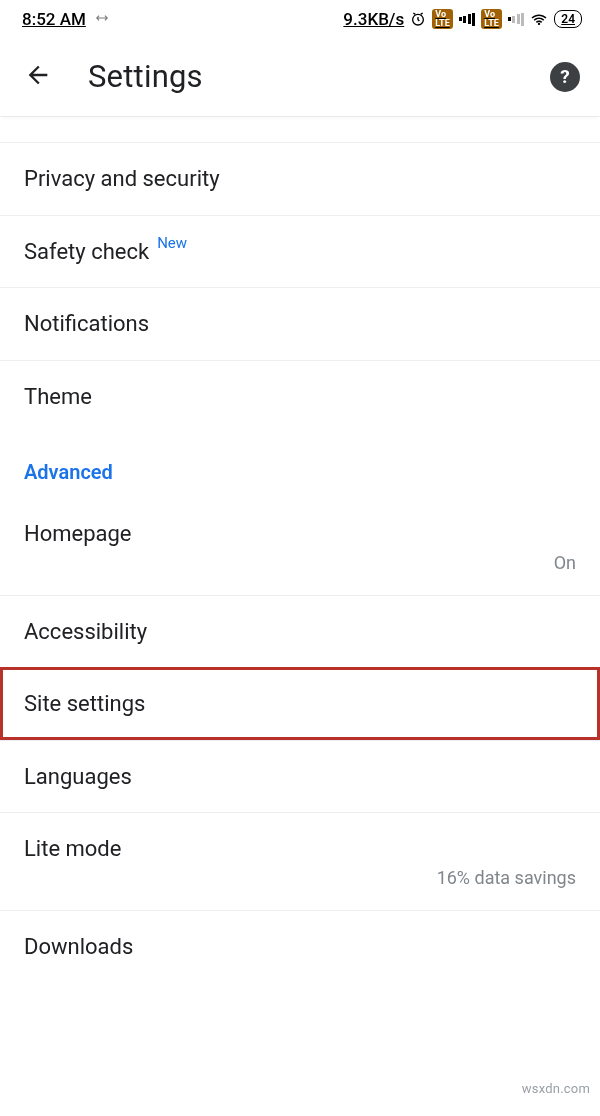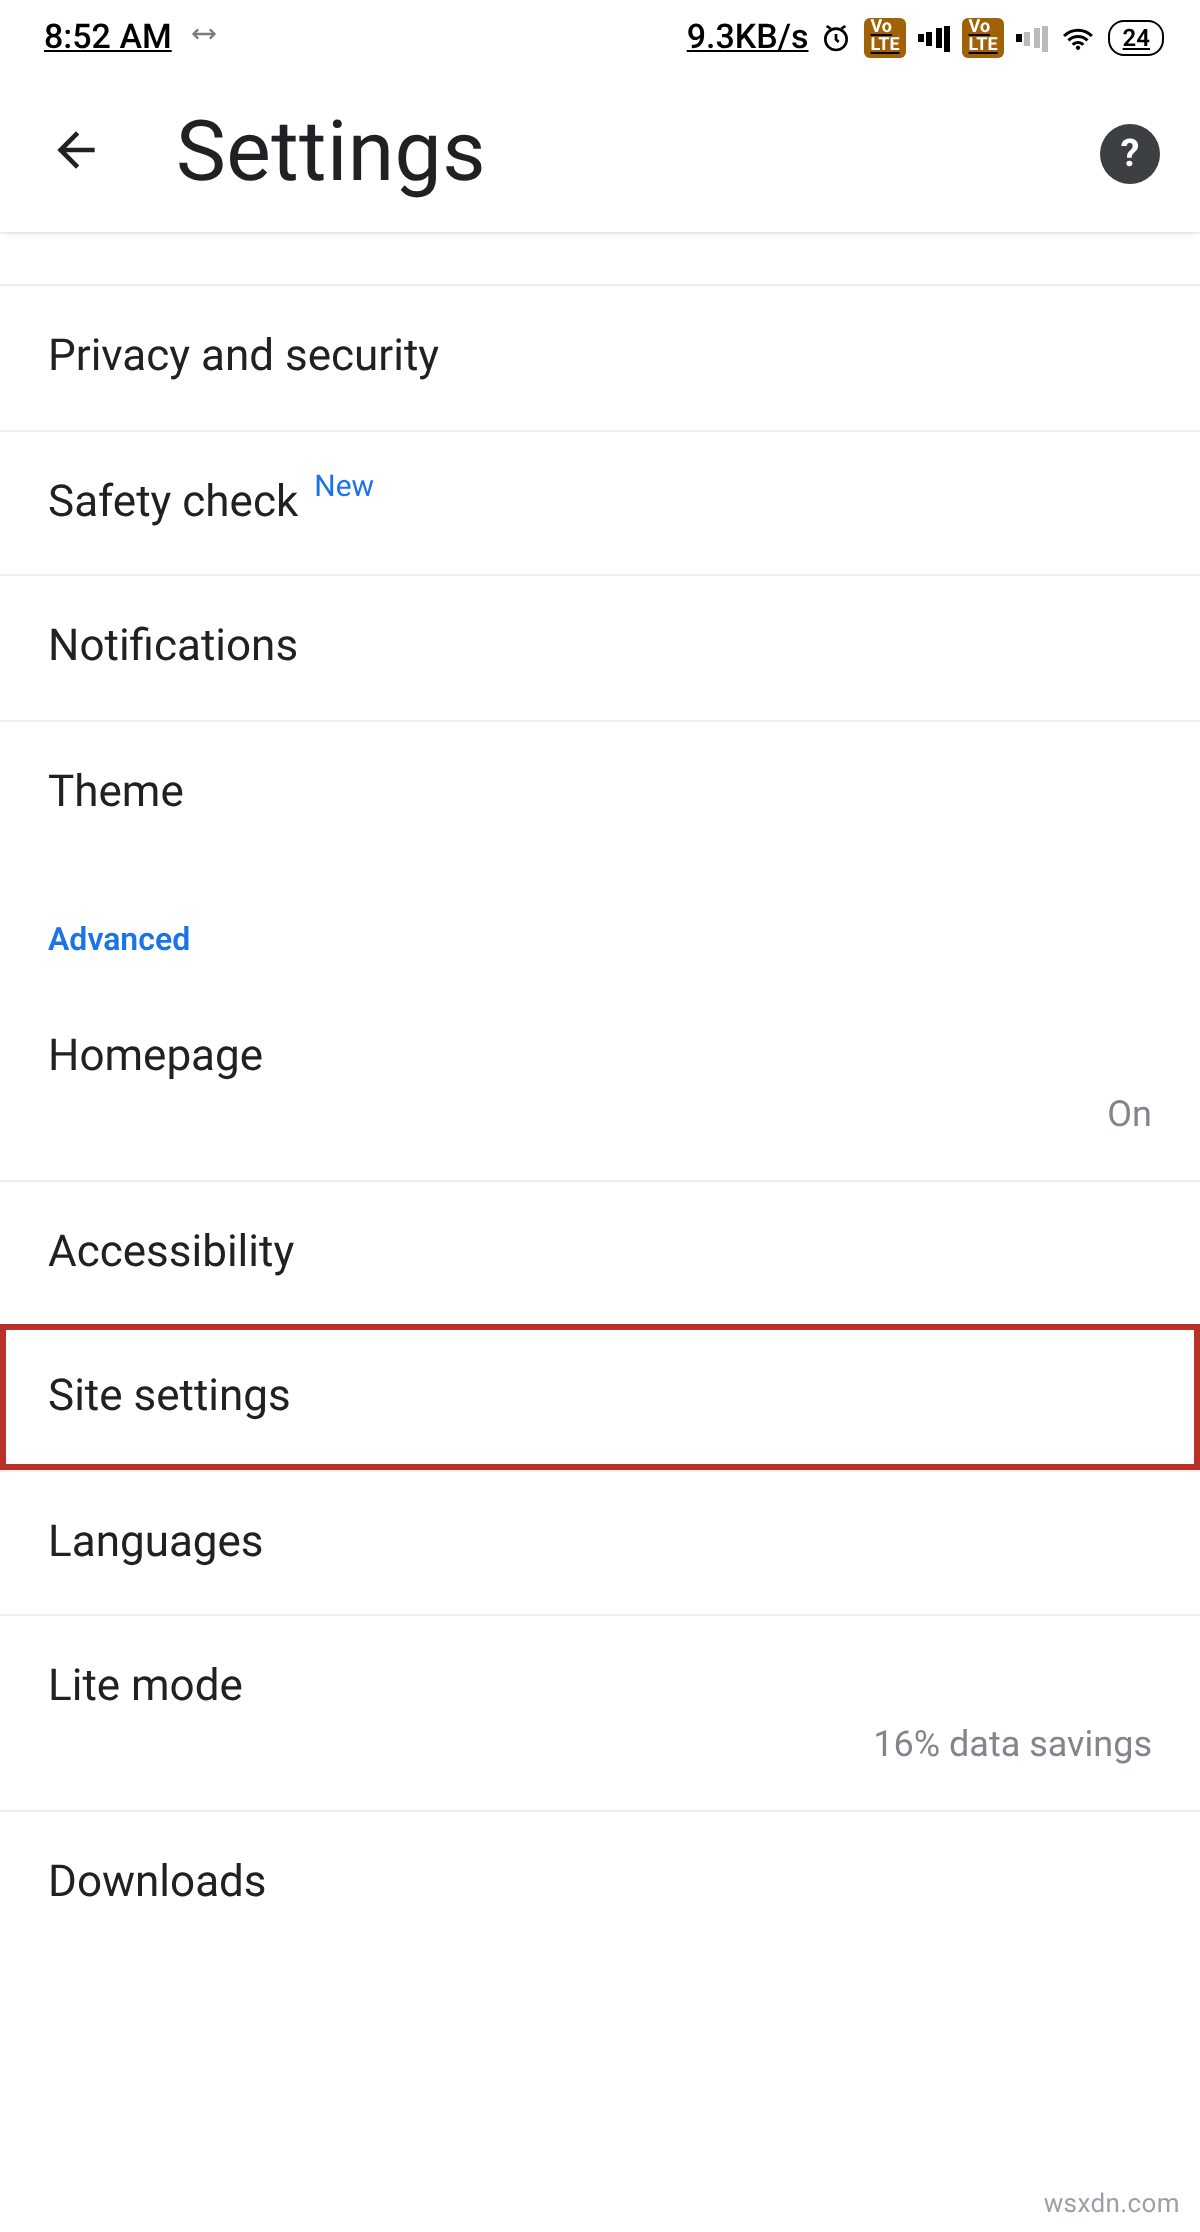--- a/index.html
+++ b/index.html
@@ -53,21 +53,21 @@
       height: 78px;
       display:flex;
       align-items:center;
       padding: 0 20px 0 24px;
       gap: 36px;
       border-bottom: 1px solid rgba(0,0,0,0);
       box-shadow: 0 4px 4px -2px rgba(0,0,0,0.04);
       position: relative;
     }
     .app-title {
-      font-size: 42px;
+      font-size: 31px;
       font-weight: 400;
       color:#202124;
       letter-spacing: 0.2px;
       flex:1;
     }
     .help-btn {
       width:30px; height:30px; border-radius:50%;
       background:#3c4043; color:#fff;
       display:flex; align-items:center; justify-content:center;
       font-size:19px; font-weight:700;
@@ -100,31 +100,31 @@
       vertical-align: top;
       position: relative;
       top: -4px;
     }
     .section-header {
       padding: 28px 24px 14px 24px;
       border-top: 1px solid #eceff1;
     }
     .section-header .label {
       color:#1a73e8;
-      font-size:16px;
+      font-size:20px;
       font-weight:600;
     }
     .highlighted {
       outline: 3px solid #b8322a;
       outline-offset:-3px;
     }
     .watermark {
       position:absolute;
       right:10px;
-      bottom:6px;
+      bottom:20px;
       font-size:13px;
       color:#9aa0a6;
       letter-spacing:0.2px;
     }
     .tiny-icon { opacity:.85; }
   </style>
 </head>
 <body>
 
 <div class="status-bar">

